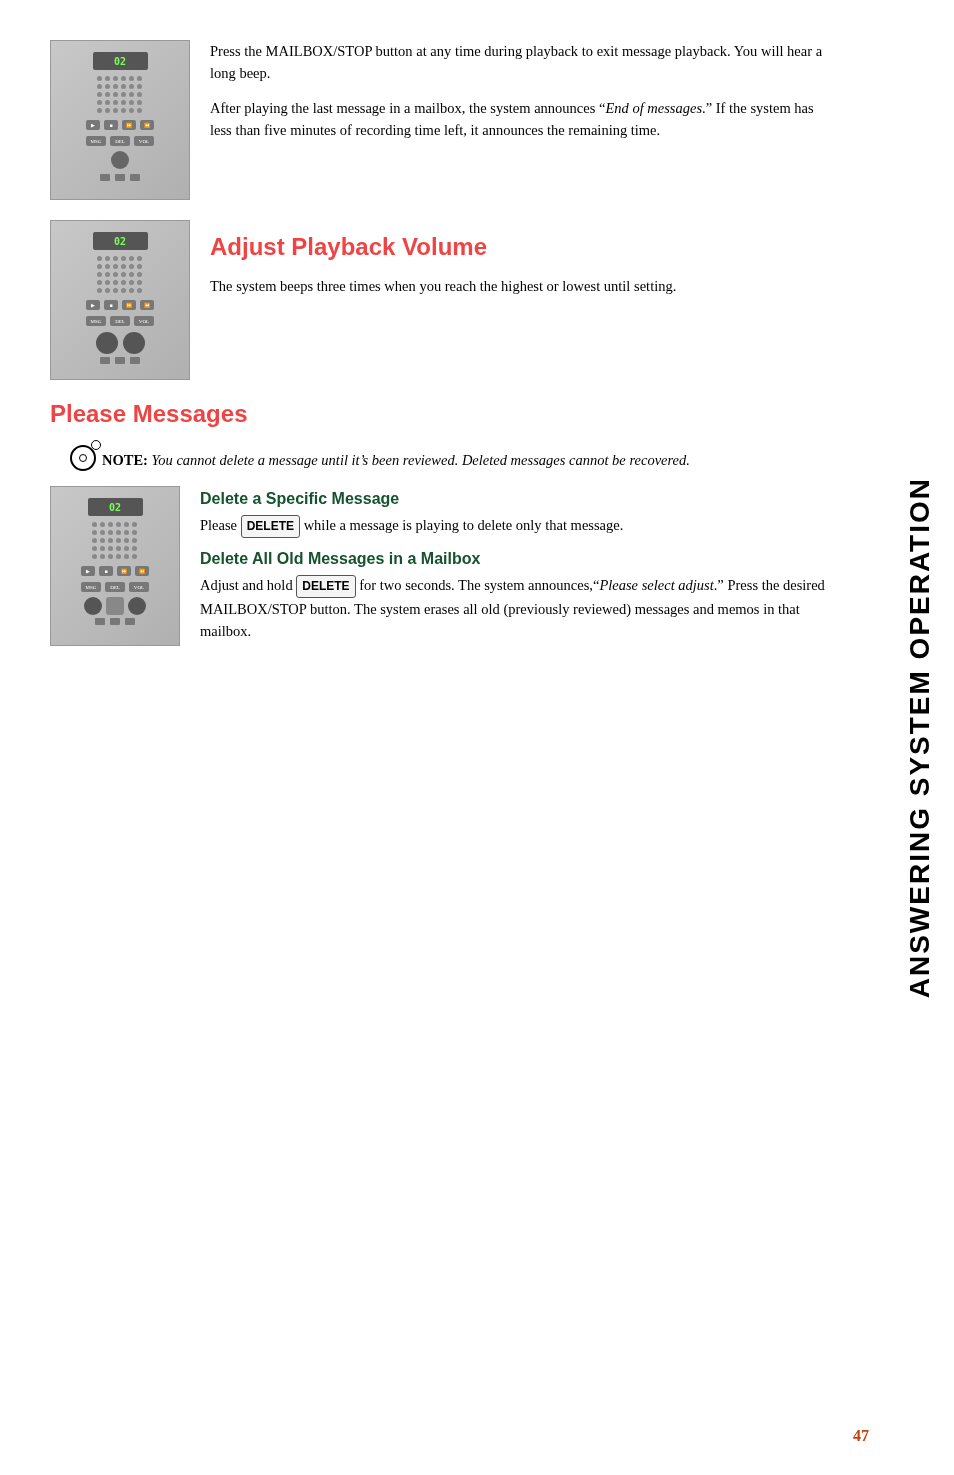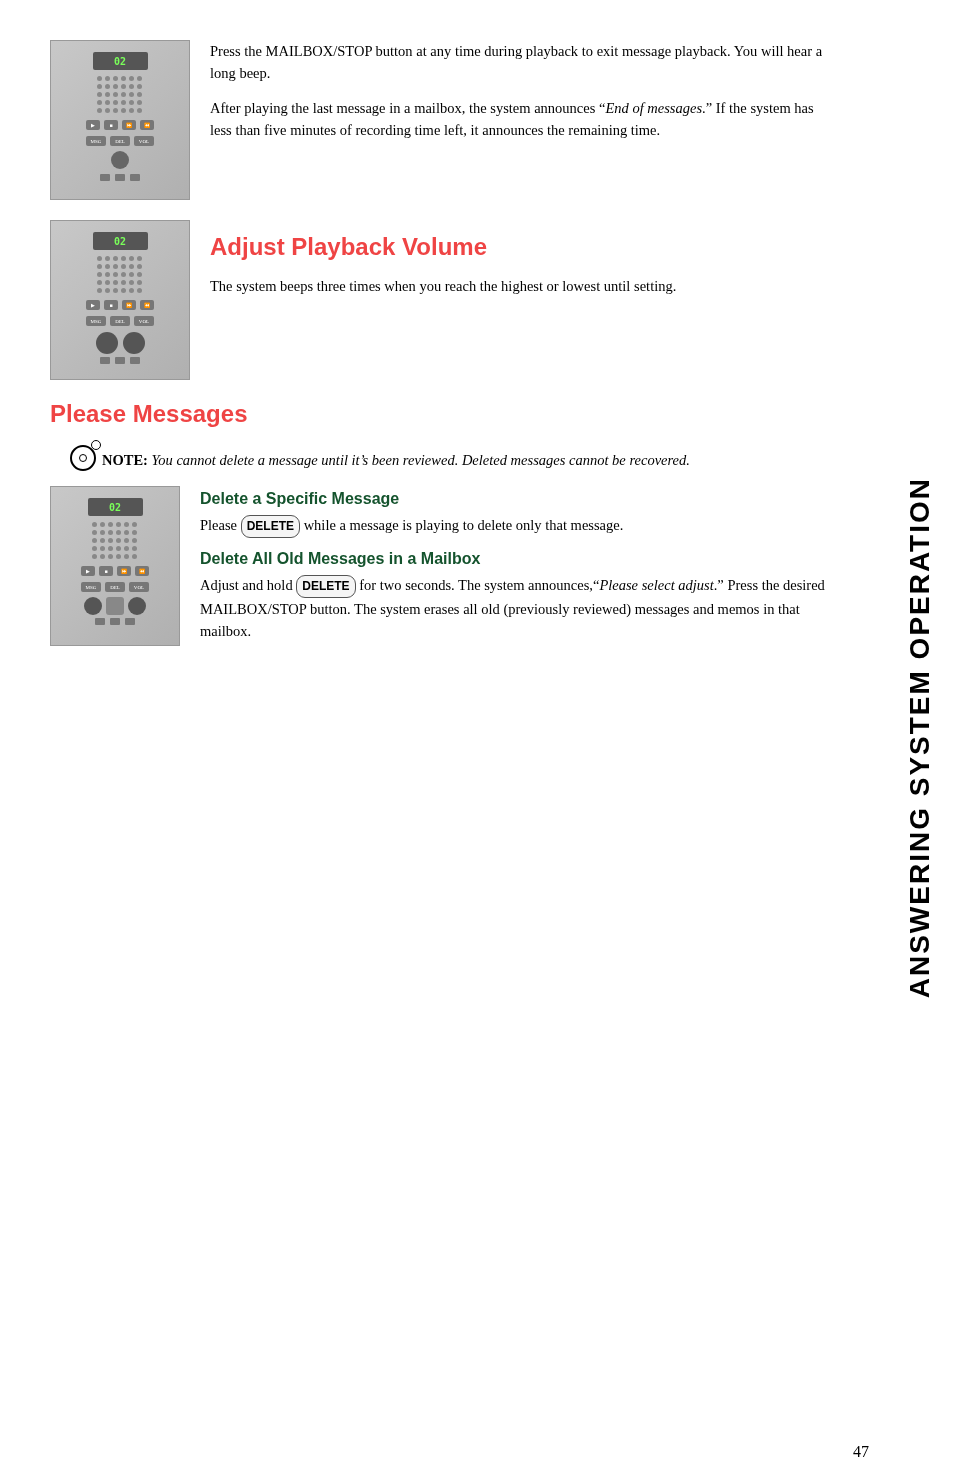--- a/index.html
+++ b/index.html
@@ -198,21 +198,21 @@
       font-size: 14.5px;
       line-height: 1.55;
     }
 
     
     .key-button {
       display: inline-flex;
       align-items: center;
       justify-content: center;
       border: 1.5px solid #555;
-      border-radius: 9px;
+      border-radius: 3px;
       padding: 1px 5px;
       font-size: 12px;
       font-family: Arial, sans-serif;
       background: #f5f5f5;
       vertical-align: middle;
       color: #000;
       font-weight: bold;
       min-width: 45px;
     }
 
@@ -241,25 +241,25 @@
       font-size: 8px;
       position: absolute;
       top: 50%;
       left: 50%;
       transform: translate(-50%, -50%);
     }
 
     
     .page-number {
       position: absolute;
-      bottom: 14px;
+      bottom: 30px;
       right: 85px;
       font-size: 16px;
-      font-weight: normal;
-      color: #000000;
+      font-weight: bold;
+      color: #c2410c;
     }
 
     
     .full-width-section {
       margin-bottom: 15px;
     }
 
     
     .delete-section {
       display: flex;

